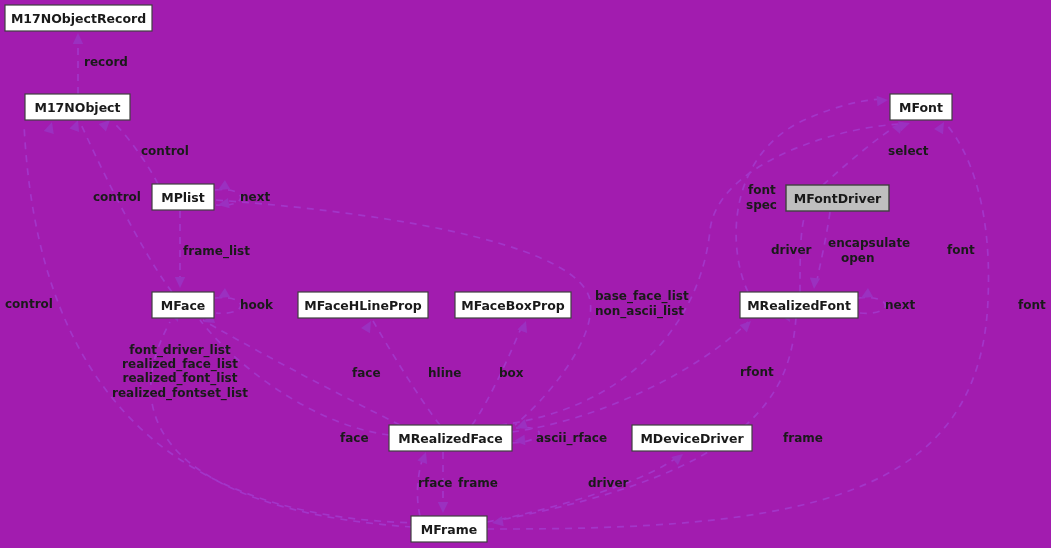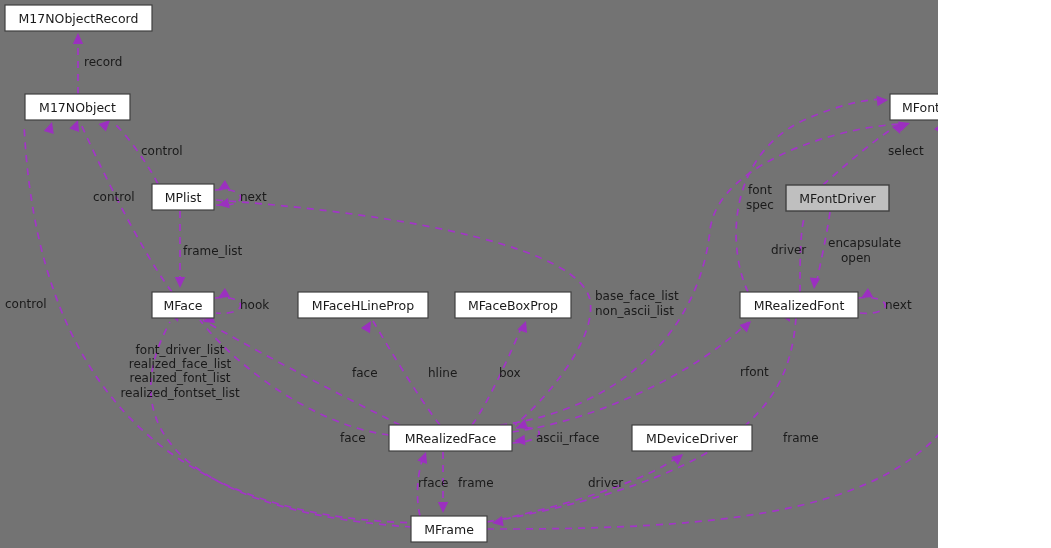--- a/index.html
+++ b/index.html
@@ -2,25 +2,26 @@
 <html><head>
 <meta charset="utf-8">
 <style>
   html, body {
     margin: 0;
     padding: 0;
     background: #ffffff;
   }
   #diagram-root {
     position: relative;
-    width: 938px;
+    width: 1051px;
     height: 548px;
-    background: #737373;
+    background: #a21caf;
     font-family: "DejaVu Sans", sans-serif;
     overflow: hidden;
+    font-weight: bold;
   }
   svg.graph {
     position: absolute;
     left: 0;
     top: 0;
     width: 1051px;
     height: 548px;
   }
   .node-box {
     fill: #ffffff;

